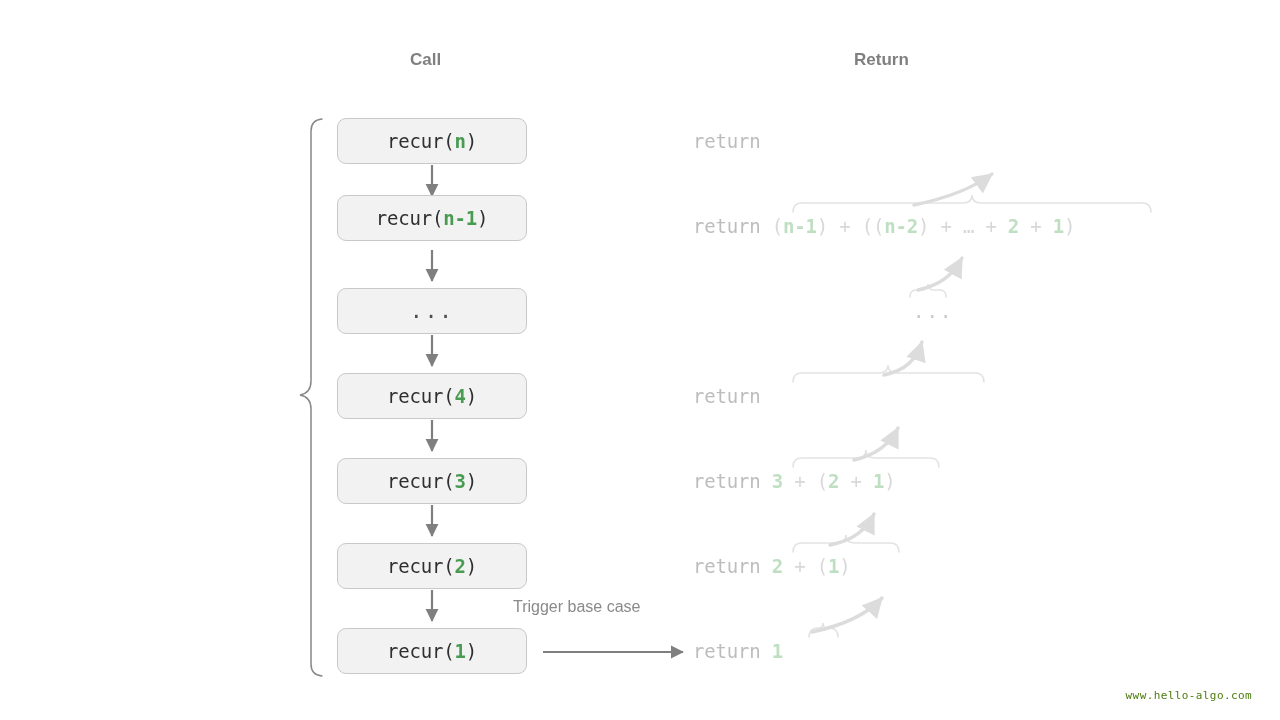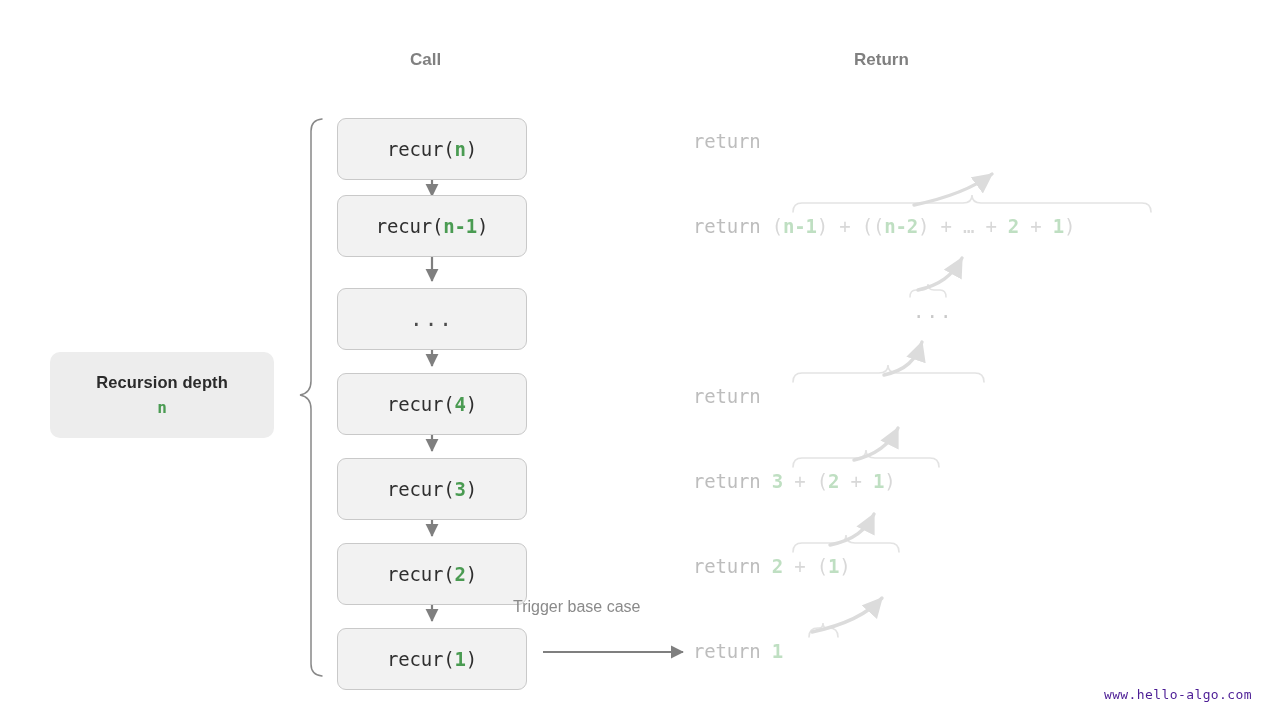--- a/index.html
+++ b/index.html
@@ -62,21 +62,21 @@
     font-weight: bold;
     font-size: 16px;
     color: #4a9b52;
   }
 
   
   .call-box {
     position: absolute;
     left: 337px;
     width: 190px;
-    height: 62px;
+    height: 46px;
     background: #f2f2f2;
     border: 1.6px solid #c9c9c9;
     border-radius: 9px;
     box-sizing: border-box;
     display: flex;
     align-items: center;
     justify-content: center;
   }
   .call-text {
     font-family: "DejaVu Sans Mono", monospace;
@@ -138,44 +138,40 @@
     color: #8a8a8a;
     white-space: nowrap;
   }
 
   
   #watermark {
     position: absolute;
     right: 28px;
     bottom: 18px;
     font-family: "DejaVu Sans Mono", monospace;
-    font-size: 13px;
-    color: #4c1d95;
+    font-size: 11px;
+    color: #4d7c0f;
     letter-spacing: .4px;
   }
 
   svg.overlay {
     position: absolute;
     left: 0; top: 0;
     width: 1280px; height: 720px;
     pointer-events: none;
   }
 </style>
 </head>
 <body>
 
 <div id="stage">
 
   <div class="col-heading" id="heading-call">Call</div>
   <div class="col-heading" id="heading-return">Return</div>
 
-  <div id="depth-pill">
-    <div class="depth-title">Recursion depth</div>
-    <div class="depth-value">n</div>
-  </div>
 
   <svg class="overlay" viewBox="0 0 1280 720">
     <defs>
       <marker id="arrowGray" markerWidth="8" markerHeight="8" refX="5.6" refY="3" orient="auto">
         <path d="M0,0 L6,3 L0,6 z" fill="#7f7f7f"></path>
       </marker>
       <marker id="arrowFaded" markerWidth="8" markerHeight="8" refX="5.6" refY="3" orient="auto">
         <path d="M0,0 L6,3 L0,6 z" fill="#dcdcdc"></path>
       </marker>
     </defs>

